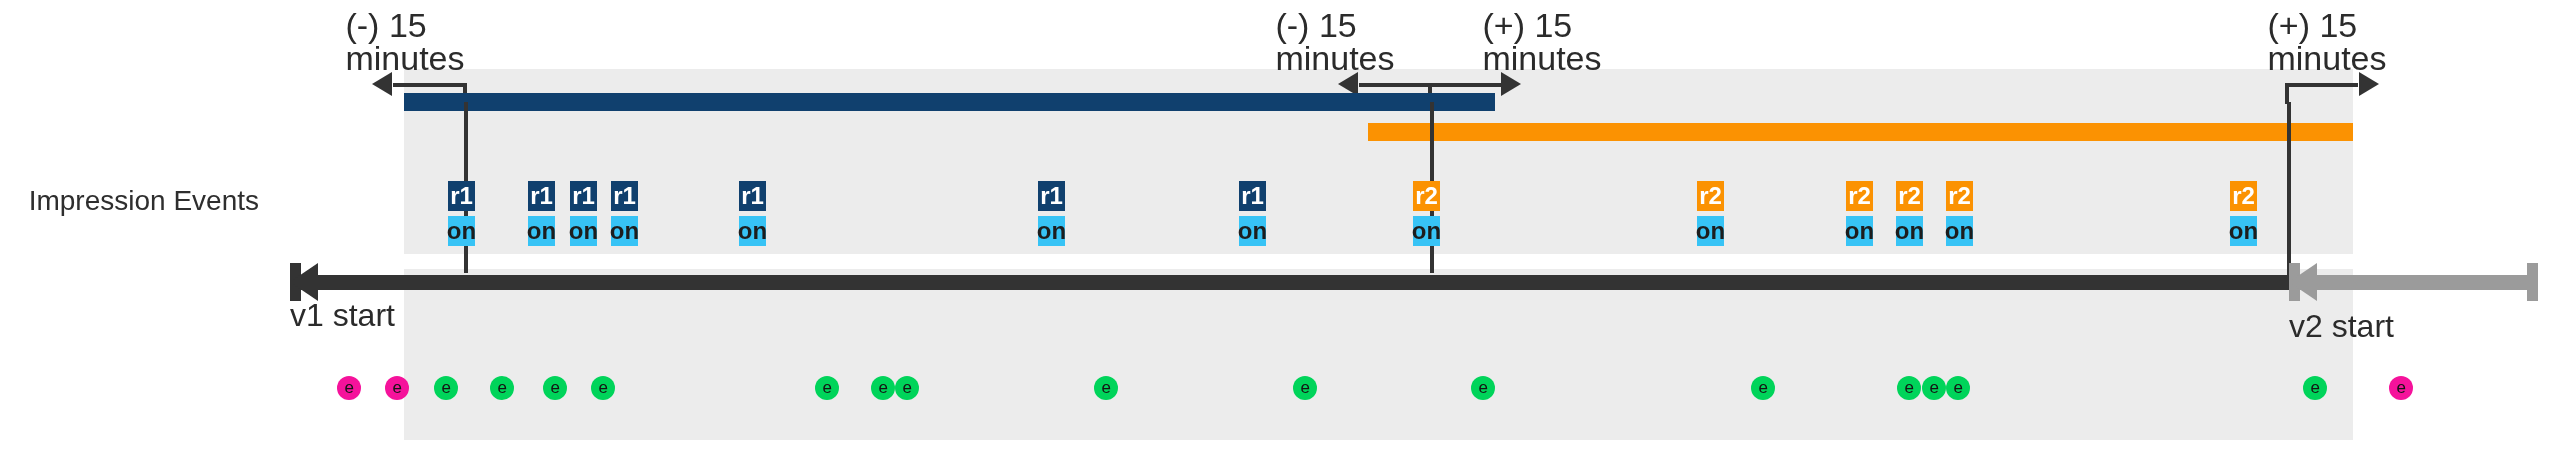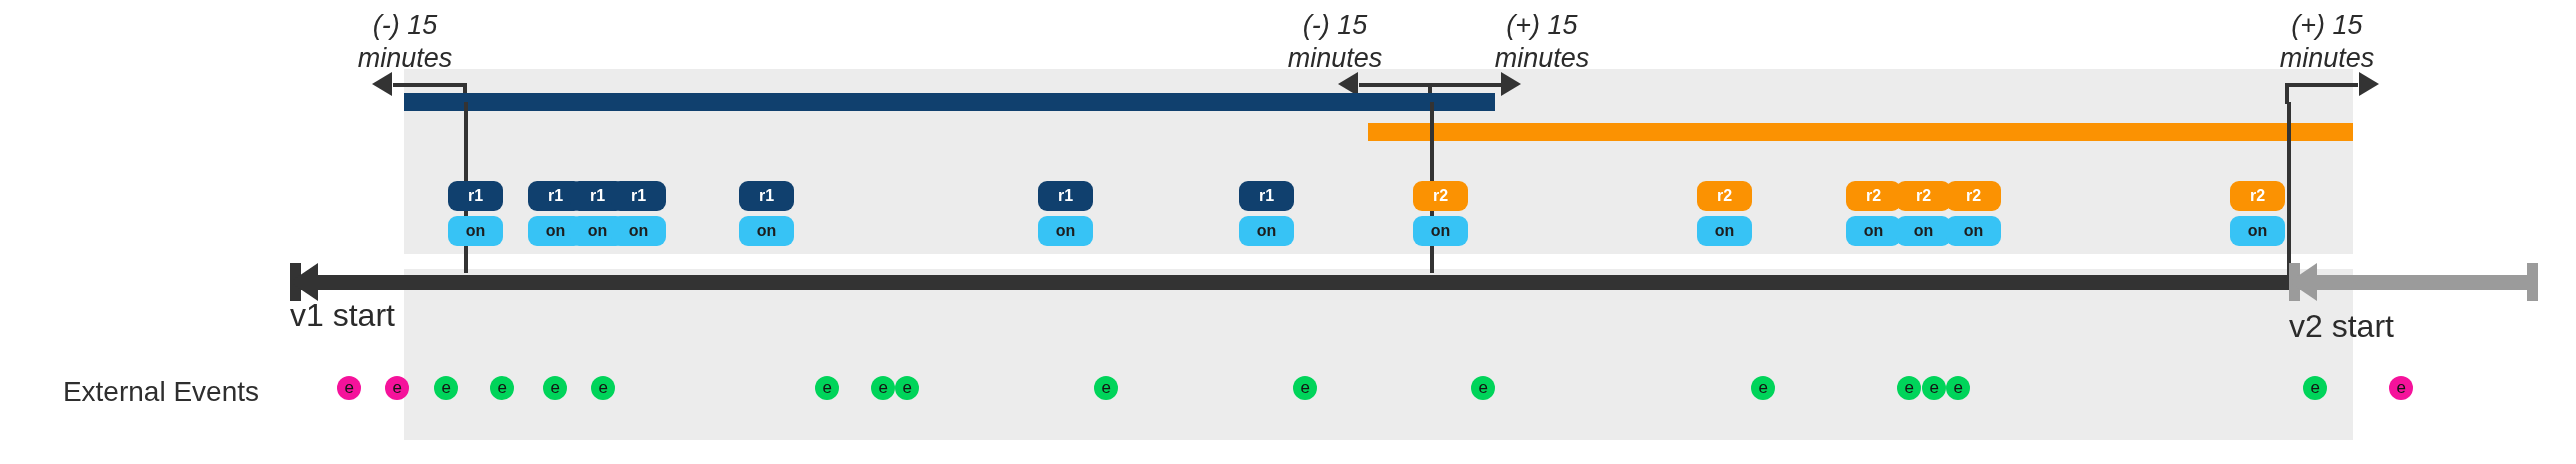--- a/index.html
+++ b/index.html
@@ -28,28 +28,26 @@
     font-size:28px;
     font-weight:400;
     color:#2e2e2e;
     white-space:nowrap;
     text-align:right;
   }
 
   
   .callout{
     position:absolute;
-    font-size:27px;
+    font-size:34px;
     line-height:33px;
     font-weight:400;
     color:#2b2b2b;
-    text-align:center;
     white-space:nowrap;
     transform:translateX(-50%);
-    font-style:italic;
   }
 
   
   .bar{position:absolute;}
   .bar-r1{background:#10406e;}
   .bar-r2{background:#fb9202;}
 
   
   .vline{
     position:absolute;
@@ -91,28 +89,27 @@
     position:absolute;
     font-size:32px;
     color:#2b2b2b;
     white-space:nowrap;
     transform:translateX(-50%);
   }
 
   
   .chip{
     position:absolute;
-    width:55px;height:30px;
-    font-size:16px;
+    width:27px;height:30px;
+    font-size:24px;
     font-weight:700;
     display:flex;
     align-items:center;
     justify-content:center;
     letter-spacing:0px;
-    border-radius:9px;
   }
   .chip-r1{background:#10406e;color:#ffffff;}
   .chip-r2{background:#fb9202;color:#ffffff;}
   .chip-on{background:#37c3f5;color:#1d1d1d;font-weight:700;}
 
   
   .dot{
     position:absolute;
     width:24.4px;height:24.4px;
     border-radius:50%;
@@ -177,21 +174,21 @@
   <div class="axis-arrow left-dark" style="left:290px;top:263px;"></div>
 
   <div class="axis axis-v2" style="left:2289px;top:275px;width:249px;"></div>
   <div class="cap cap-grey" style="left:2289px;top:263px;"></div>
   <div class="axis-arrow left-grey" style="left:2289px;top:263px;"></div>
   <div class="cap cap-grey" style="left:2527px;top:263px;"></div>
 
   <div class="axis-caption" style="left:290px;top:297px;transform:none;">v1 start</div>
   <div class="axis-caption" style="left:2289px;top:308px;transform:none;">v2 start</div>
 
-  <div class="row-label" style="left:0px;top:376px;width:259px;">External Events</div>
+  <div class="row-label" style="left:0px;top:185px;width:259px;">Impression Events</div>
 
   <div id="impressions">
       <div class="chip chip-r1" style="left: 448px; top: 181px;">r1</div>
       <div class="chip chip-on" style="left: 448px; top: 216px;">on</div>
       <div class="chip chip-r1" style="left: 528px; top: 181px;">r1</div>
       <div class="chip chip-on" style="left: 528px; top: 216px;">on</div>
       <div class="chip chip-r1" style="left: 570px; top: 181px;">r1</div>
       <div class="chip chip-on" style="left: 570px; top: 216px;">on</div>
       <div class="chip chip-r1" style="left: 611px; top: 181px;">r1</div>
       <div class="chip chip-on" style="left: 611px; top: 216px;">on</div>

